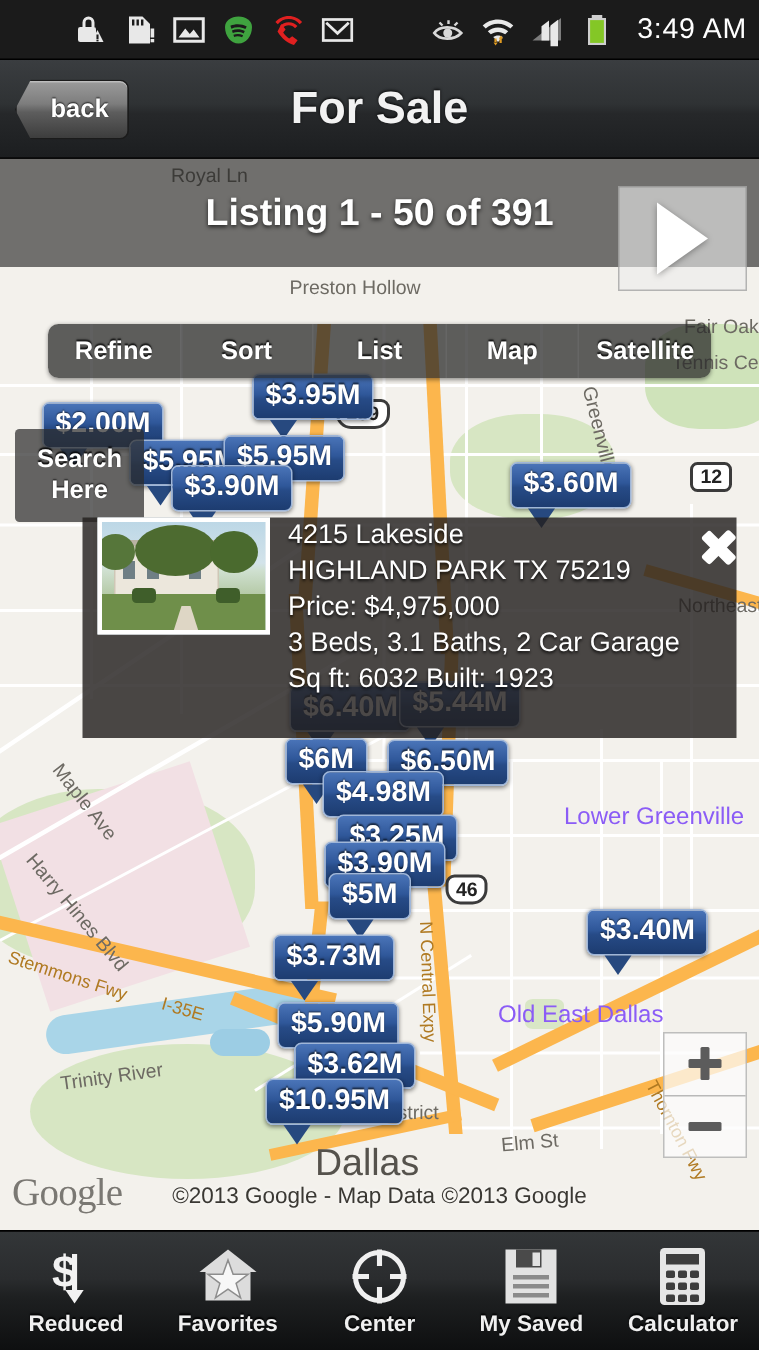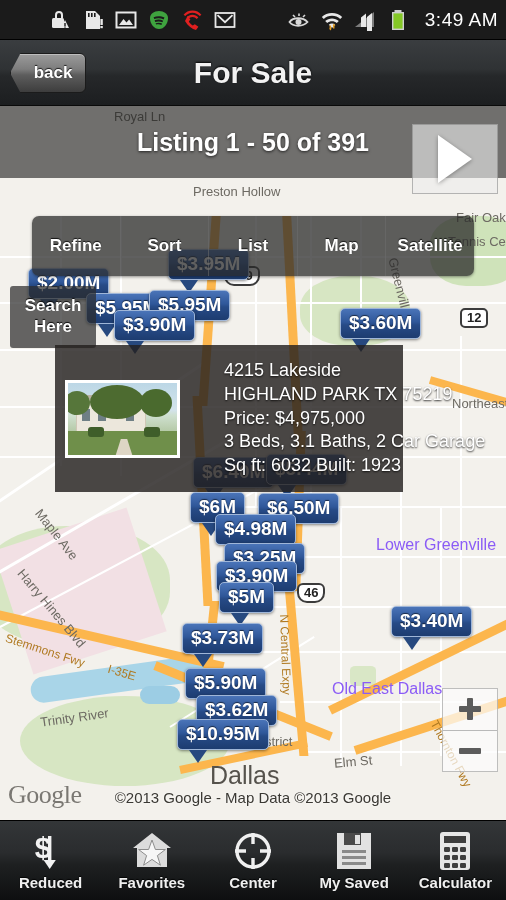--- a/index.html
+++ b/index.html
@@ -88,21 +88,21 @@
     display:flex; align-items:center; justify-content:center; cursor:pointer;
   }
   .nextbtn .tri {
     width:0;height:0;border-left:34px solid #fff;
     border-top:24px solid transparent;border-bottom:24px solid transparent;
     filter:drop-shadow(0 1px 2px rgba(0,0,0,.35));
   }
 
   
   .filterbar {
-    position:absolute; top:110px; left:32px; width:442px; height:60px;
+    position:absolute; top:110px; left:32px; width:442px; height:36px;
     background:rgba(40,40,40,.74); border-radius:7px;
     display:flex; align-items:stretch; overflow:hidden;
     box-shadow:0 1px 3px rgba(0,0,0,.4);
   }
   .fb-item {
     flex:1; display:flex; align-items:center; justify-content:center;
     color:#fff; font-size:17px; font-weight:bold;
     text-shadow:0 -1px 1px rgba(0,0,0,.8);
     border-right:1px solid rgba(110,110,110,.55);
     cursor:pointer;
@@ -128,23 +128,23 @@
     box-shadow:0 1px 3px rgba(0,0,0,.45);
   }
   .pin .tail {
     width:0;height:0;margin-left:12px;
     border-left:9px solid transparent;border-right:9px solid transparent;
     border-top:13px solid #27497f;
   }
 
   
   .infocard {
-    position:absolute; top:239px; left:55px; width:348px; height:147px;
+    position:absolute; top:239px; left:55px; width:436px; height:147px;
     background:rgba(35,32,30,.82);
-    display:flex; align-items:center; cursor:pointer;gap:32px;
+    display:flex; align-items:flex-start; cursor:pointer;
   }
   .infocard .thumb {
     width:115px; height:78px; margin-left:10px; flex:none;
     border:3px solid #fff; background:#cfe0e8; overflow:hidden; position:relative;
   }
   .thumb .sky { position:absolute; inset:0; background:linear-gradient(to bottom,#bcd7e6 0%,#d3e3ea 38%,#cfe0d0 45%,#8fa96a 100%); }
   .thumb .house { position:absolute; left:8px; top:16px; width:70px; height:40px; background:#ece7dc; border:1px solid #cfc7b6; }
   .thumb .roof { position:absolute; left:6px; top:12px; width:74px; height:8px; background:#b9b2a3; }
   .thumb .win { position:absolute; background:#6f7f85; }
   .thumb .tree { position:absolute; border-radius:50%; background:#5f7a3b; }
@@ -343,21 +343,21 @@
     <div class="maplbl" style="left:193px;top:78px">Preston Hollow</div>
     <div class="maplbl" style="left:456px;top:104px">Fair Oak</div>
     <div class="maplbl" style="left:448px;top:128px">Tennis Cent</div>
     <div class="maplbl" style="left:400px;top:150px;transform:rotate(76deg);transform-origin:left top">Greenville Ave</div>
     <div class="maplbl" style="left:452px;top:290px">Northeast D</div>
     <div class="maplbl big" style="left:376px;top:430px">Lower Greenville</div>
     <div class="maplbl" style="left:44px;top:400px;transform:rotate(52deg);transform-origin:left top">Maple Ave</div>
     <div class="maplbl" style="left:26px;top:460px;transform:rotate(50deg);transform-origin:left top">Harry Hines Blvd</div>
     <div class="maplbl rdlbl" style="left:8px;top:525px;transform:rotate(18deg);transform-origin:left top">Stemmons Fwy</div>
     <div class="maplbl rdlbl" style="left:110px;top:556px;transform:rotate(16deg);transform-origin:left top">I-35E</div>
-    <div class="maplbl big" style="left:332px;top:574px">Old East Dallas</div>
+    <div class="maplbl big" style="left:332px;top:562px">Old East Dallas</div>
     <div class="maplbl rdlbl" style="left:291px;top:508px;transform:rotate(88deg);transform-origin:left top">N Central Expy</div>
     <div class="maplbl" style="left:40px;top:604px;transform:rotate(-8deg)">Trinity River</div>
     <div class="maplbl" style="left:226px;top:628px">Arts District</div>
     <div class="maplbl" style="left:334px;top:648px;transform:rotate(-5deg)">Elm St</div>
     <div class="maplbl rdlbl" style="left:440px;top:612px;transform:rotate(62deg);transform-origin:left top">Thornton Fwy</div>
     <div class="maplbl city" style="left:210px;top:655px">Dallas</div>
 
     <div class="shield us" style="left:224px;top:160px">289</div>
     <div class="shield" style="left:460px;top:202px">12</div>
     <div class="shield us" style="left:297px;top:477px">46</div>

